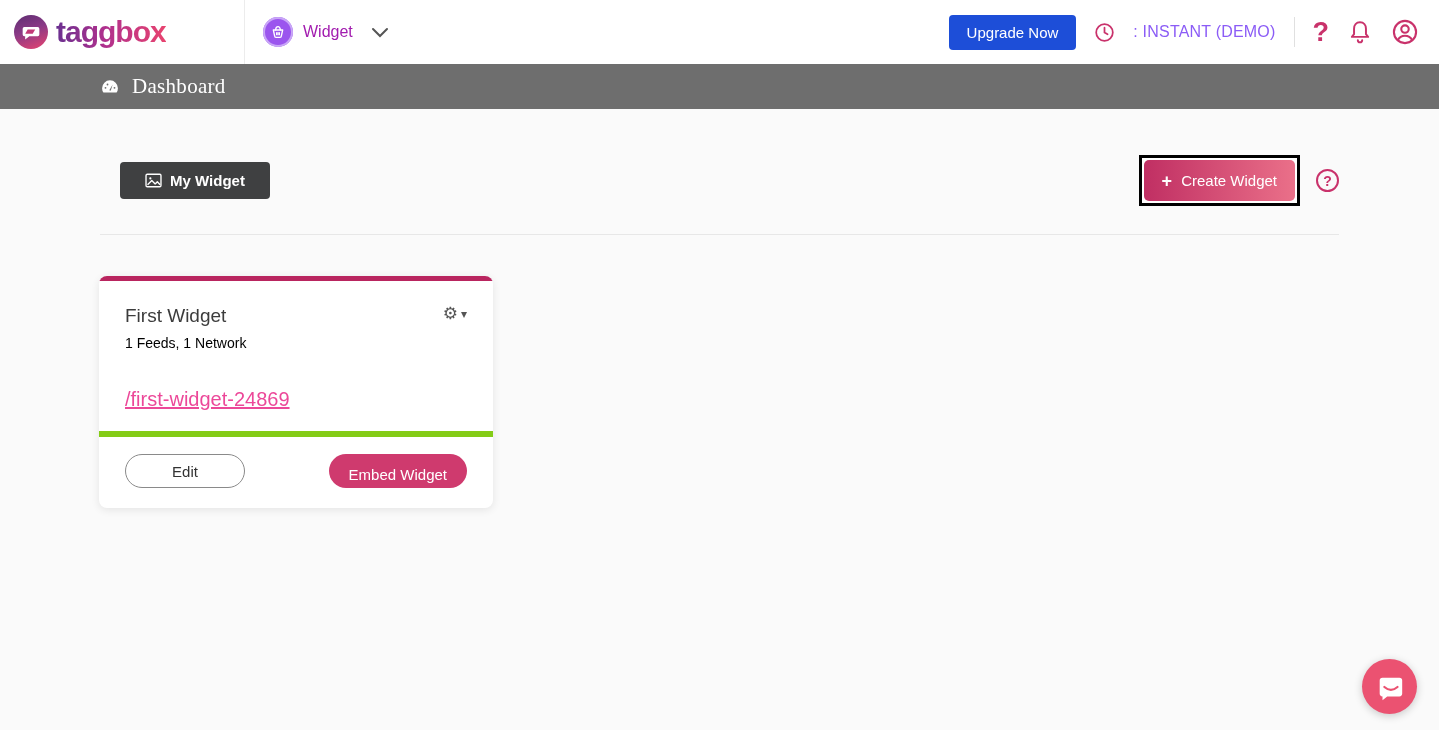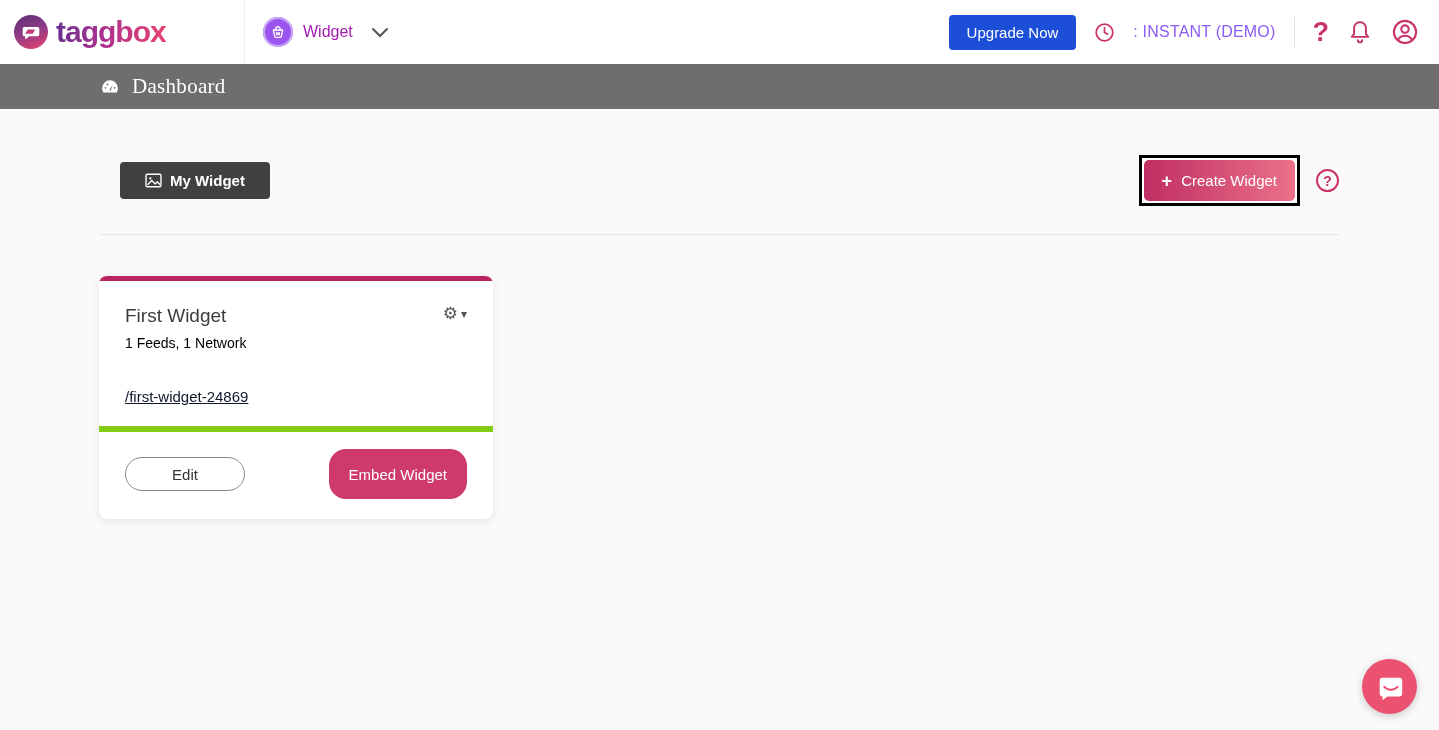--- a/index.html
+++ b/index.html
@@ -60,27 +60,27 @@
   .card { width:394px; margin:41px 0 0 99px; background:#fff; border-radius:8px;
     box-shadow:0 2px 8px rgba(0,0,0,0.09); overflow:hidden; }
   .card-accent { height:5px; background:#b9255f; }
   .card-body { padding:24px 26px 20px 26px; }
   .card-title-row { display:flex; align-items:flex-start; justify-content:space-between; }
   .card-title { font-size:19px; color:#3c3c3c; font-weight:400; }
   .card-menu { display:flex; align-items:center; gap:3px; color:#555; cursor:pointer; }
   .gear-glyph { font-size:17px; line-height:1; }
   .caret-glyph { font-size:12px; line-height:1; }
   .card-subtitle { font-size:14px; color:#000000; margin-top:8px; }
-  .card-link { display:inline-block; margin-top:37px; font-size:15px; color:#0f172a;
+  .card-link { display:inline-block; margin-top:37px; font-size:20px; color:#ec4899;
     text-decoration:underline; cursor:pointer; }
   .card-footer { border-top:6px solid #84cc16; padding:17px 26px 20px 26px;
     display:flex; align-items:center; justify-content:space-between; }
   .edit-btn { width:120px; height:34px; border:1px solid #8a8a8a; border-radius:17px;
     background:#fff; color:#333; font-size:15px; font-family:inherit; cursor:pointer; }
-  .embed-btn { height:50px; padding:12px 20px; border:none; border-radius:17px;
+  .embed-btn { height:34px; padding:12px 20px; border:none; border-radius:17px;
     background:#cf3a6e; color:#fff; font-size:15px; font-family:inherit; cursor:pointer; }
 
   
   .chat-launcher { position:absolute; right:22px; bottom:16px; width:55px; height:55px;
     border-radius:50%; background:#eb5271; border:none; cursor:pointer;
     display:flex; align-items:center; justify-content:center;
     box-shadow:0 2px 8px rgba(0,0,0,0.2); }
 </style>
 </head>
 <body>

